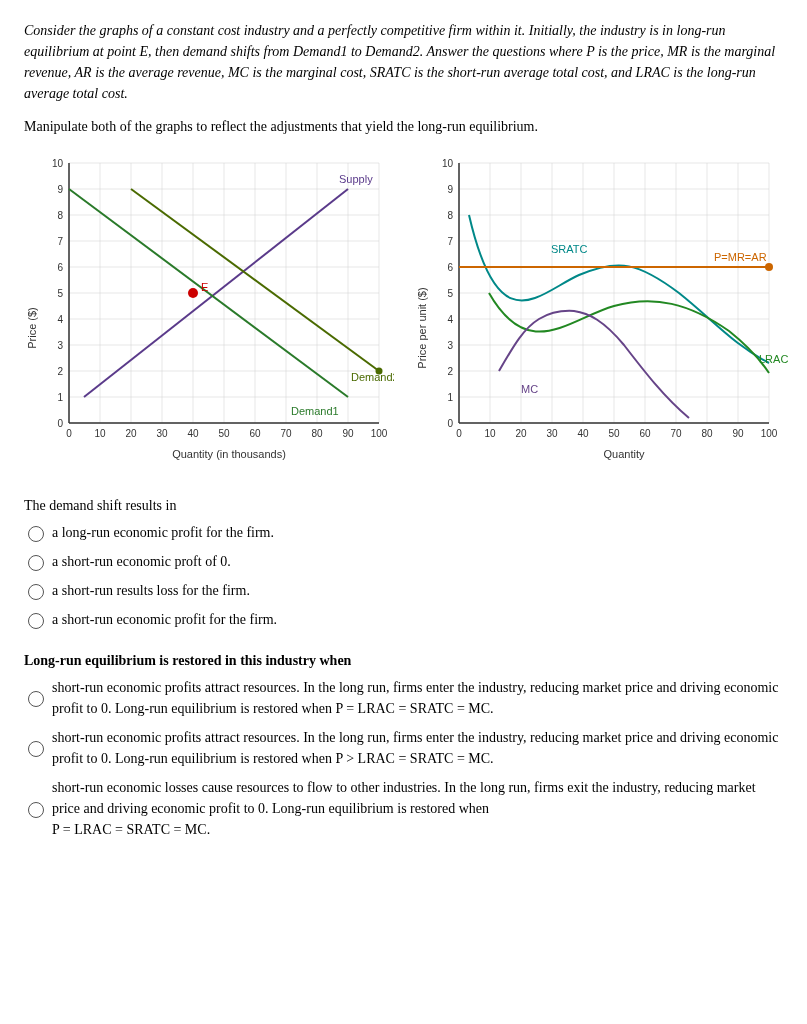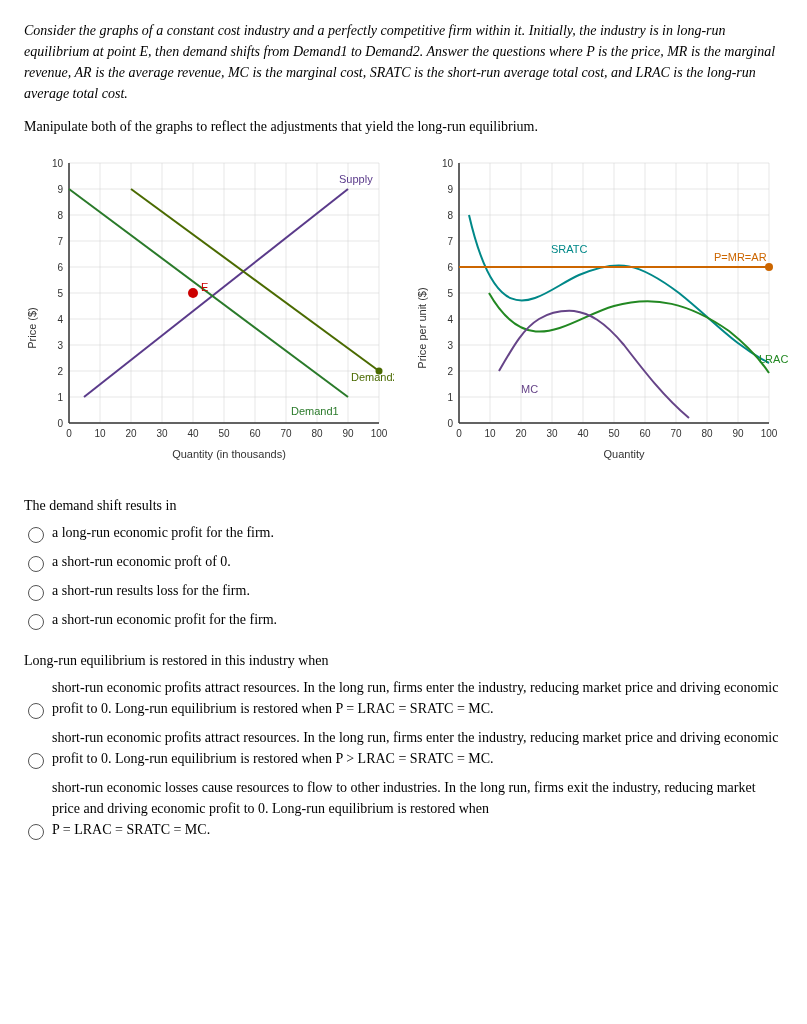--- a/index.html
+++ b/index.html
@@ -35,41 +35,42 @@
     .section-question {
       margin-bottom: 6px;
       line-height: 1.5;
     }
     .radio-group {
       margin-bottom: 20px;
       margin-left: 4px;
     }
     .radio-item {
       display: flex;
-      align-items: flex-end;
+      align-items: center;
       margin-bottom: 8px;
       line-height: 1.5;
     }
     .radio-circle {
       width: 16px;
       height: 16px;
       border-radius: 50%;
       border: 1.5px solid #555;
       display: inline-block;
       flex-shrink: 0;
       margin-right: 8px;
       margin-top: 2px;
       cursor: pointer;
     }
     .radio-text {
       flex: 1;
       line-height: 1.5;
     }
     .section-divider {
       margin-bottom: 6px;
+      font-weight: bold;
     }
   </style>
 </head>
 <body>
 
 <p class="intro-text">Consider the graphs of a constant cost industry and a perfectly competitive firm within it. Initially, the industry is in long-run equilibrium at point E, then demand shifts from Demand1 to Demand2. Answer the questions where P is the price, MR is the marginal revenue, AR is the average revenue, MC is the marginal cost, SRATC is the short-run average total cost, and LRAC is the long-run average total cost.</p>
 <p class="manipulate-text">Manipulate both of the graphs to reflect the adjustments that yield the long-run equilibrium.</p>
 
 <div class="graphs-container">
 

